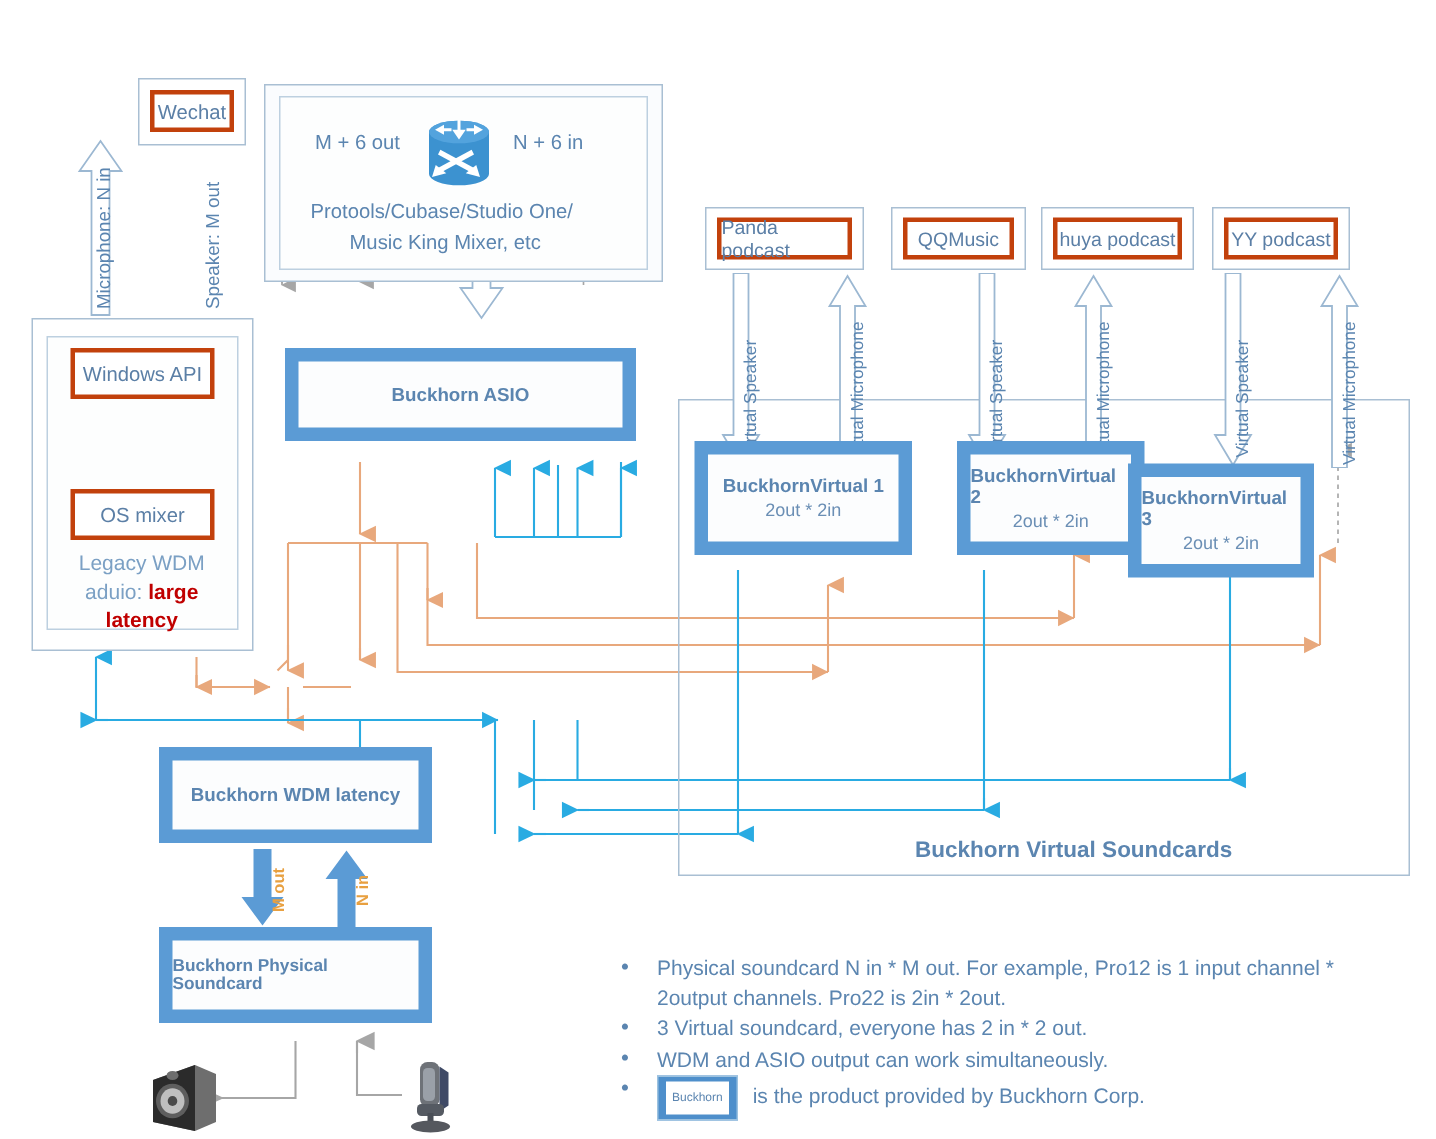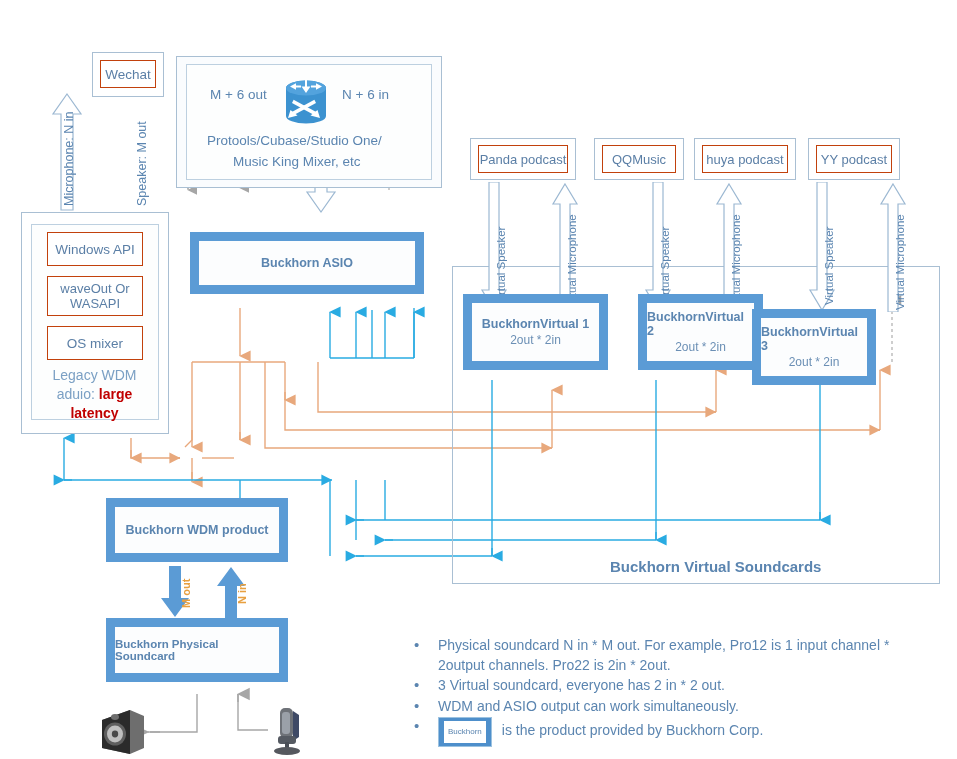--- a/index.html
+++ b/index.html
@@ -6,21 +6,21 @@
   body{width:957px;height:759px;position:relative;overflow:hidden;
        font-family:"Liberation Sans","DejaVu Sans",sans-serif;}
   .canvas{position:absolute;left:0;top:0;width:957px;height:759px;}
   svg.layer{position:absolute;left:0;top:0;width:957px;height:759px;pointer-events:none;}
 
   
   .node{position:absolute;box-sizing:border-box;}
 
   
   .thinbox{border:1px solid #A9BFD3;background:#fff;}
-  .labelbox{border:1px solid #c2410c;background:#fff;color:#5B7FA6;
+  .labelbox{border:3px solid #c2410c;background:#fff;color:#5B7FA6;
             display:flex;align-items:center;justify-content:center;
             font-size:13.5px;}
   .innerlight{border:1px solid #BDD0E0;background:#fdfefe;}
 
   
   .bluecard{background:#5B9BD5;padding:9px;box-sizing:border-box;}
   .bluecard>.inner{background:#fcfdfe;width:100%;height:100%;
       display:flex;flex-direction:column;align-items:center;justify-content:center;
       color:#5B85B0;font-weight:bold;font-size:12.5px;box-sizing:border-box;}
   .bluecard .sub{font-weight:normal;font-size:12px;color:#6B8FB5;margin-top:2px;}
@@ -199,23 +199,20 @@
   <div class="vlabel up" style="left:62px;top:206px;">Microphone: N in</div>
 
   <svg class="node" style="left:305px;top:96px;width:32px;height:118px;" viewBox="0 0 32 118" preserveAspectRatio="none">
     <path d="M10,0 L22,0 L22,96 L30,96 L16,116 L2,96 L10,96 Z" fill="#ffffff" stroke="#9CB8D2" stroke-width="1.2"></path>
   </svg>
   <div class="vlabel up" style="left:135px;top:206px;">Speaker: M out</div>
 
   <div class="node thinbox" style="left:21px;top:212px;width:148px;height:222px;"></div>
   <div class="node innerlight" style="left:31px;top:224px;width:128px;height:196px;"></div>
   <div class="node labelbox" style="left:47px;top:232px;width:96px;height:34px;">Windows API</div>
-  <div class="node labelbox" style="left:47px;top:276px;width:96px;height:40px;font-size:13px;line-height:15px;text-align:center;">
-    <span>waveOut Or WASAPI</span>
-  </div>
   <div class="node labelbox" style="left:47px;top:326px;width:96px;height:34px;">OS mixer</div>
   <div class="legacy-cap" style="left:37px;top:366px;">
     <span>Legacy WDM aduio: </span><span class="red">large latency</span>
   </div>
 
   <div class="node thinbox" style="left:176px;top:56px;width:266px;height:132px;background:#fafcfe;"></div>
   <div class="node innerlight" style="left:186px;top:64px;width:246px;height:116px;"></div>
 
   <svg class="node" style="left:280px;top:76px;width:52px;height:52px;" viewBox="0 0 52 52">
     <ellipse cx="26" cy="12" rx="20" ry="7.5" fill="#3C92D0"></ellipse>
@@ -302,21 +299,21 @@
   </div>
   <div class="node bluecard" style="left:752px;top:294px;width:124px;height:76px;margin-top:15px;">
     <div class="inner">
       <span>BuckhornVirtual 3</span>
       <span class="sub">2out * 2in</span>
     </div>
   </div>
 
   <div class="node bluecard" style="left:106px;top:498px;width:182px;height:64px;">
     <div class="inner">
-      <span>Buckhorn WDM product</span>
+      <span>Buckhorn WDM latency</span>
     </div>
   </div>
 
   <svg class="node" style="left:160px;top:566px;width:30px;height:52px;" viewBox="0 0 30 52" preserveAspectRatio="none">
     <path d="M9,0 L21,0 L21,32 L29,32 L15,51 L1,32 L9,32 Z" fill="#5B9BD5"></path>
   </svg>
   <div class="vlabel up" style="left:180px;top:608px;color:#E8A040;font-weight:bold;font-size:11px;">M out</div>
 
   <svg class="node" style="left:216px;top:566px;width:30px;height:52px;" viewBox="0 0 30 52" preserveAspectRatio="none">
     <path d="M15,1 L29,20 L21,20 L21,52 L9,52 L9,20 L1,20 Z" fill="#5B9BD5"></path>

